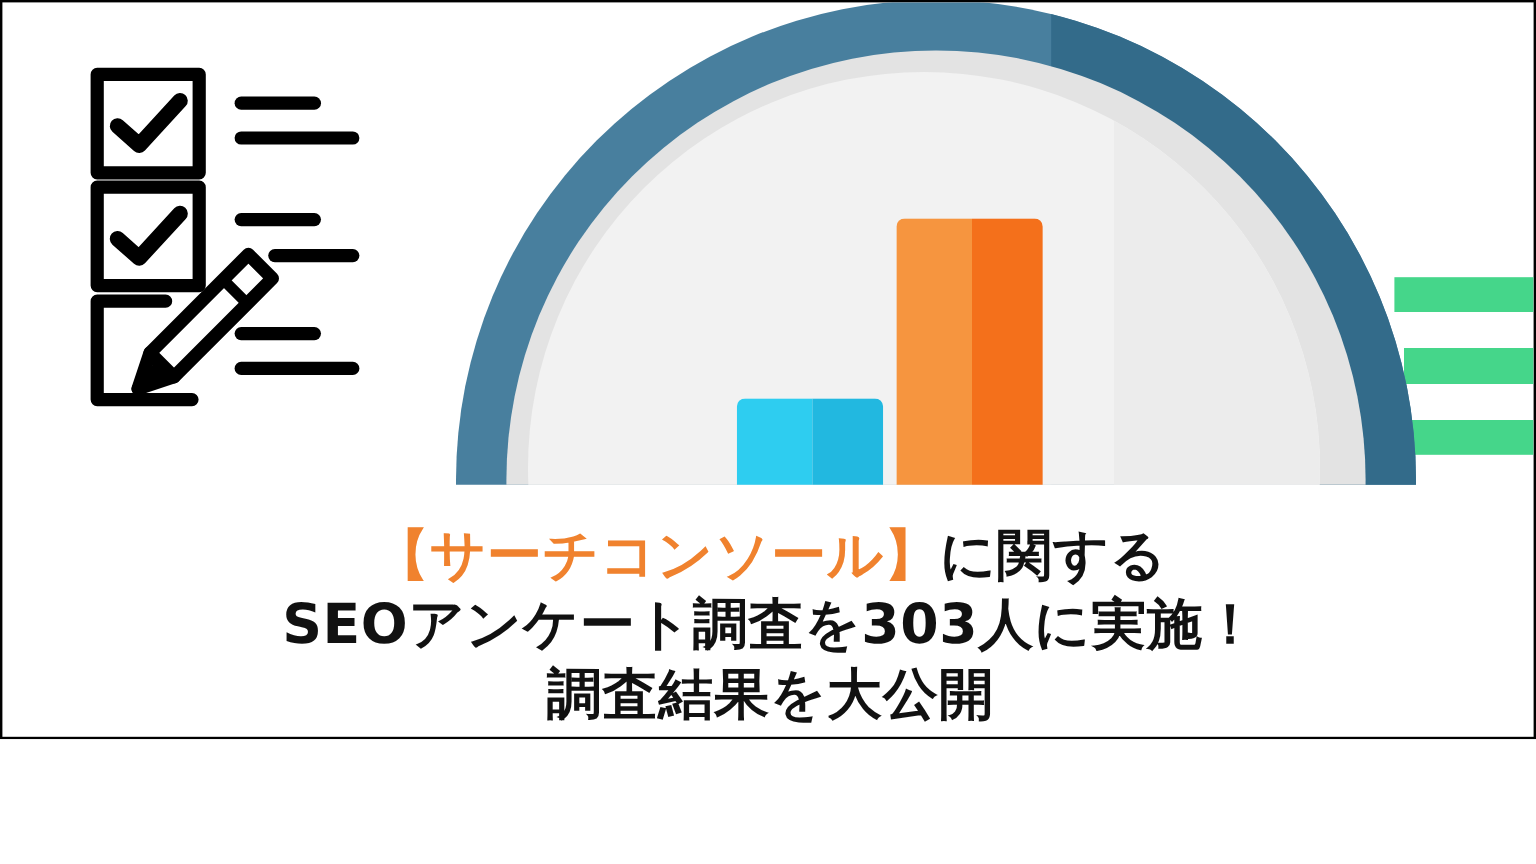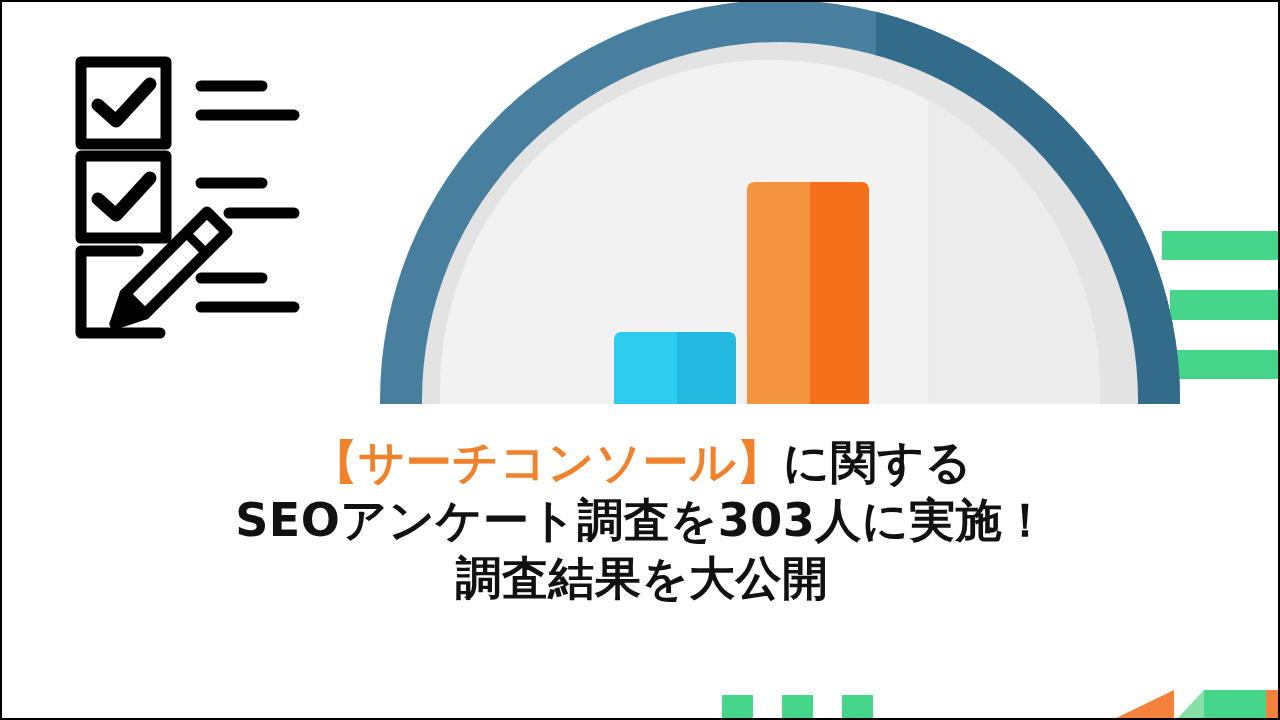--- a/index.html
+++ b/index.html
@@ -6,21 +6,21 @@
     margin: 0;
     padding: 0;
     background: #ffffff;
   }
   body {
     font-family: "Liberation Sans", sans-serif;
   }
   .canvas {
     position: relative;
     width: 1280px;
-    height: 720px;
+    height: 616px;
     background: #ffffff;
     overflow: hidden;
     box-sizing: border-box;
     border: 2px solid #000000;
   }
 
   
   .stripe {
     position: absolute;
     right: 0;

